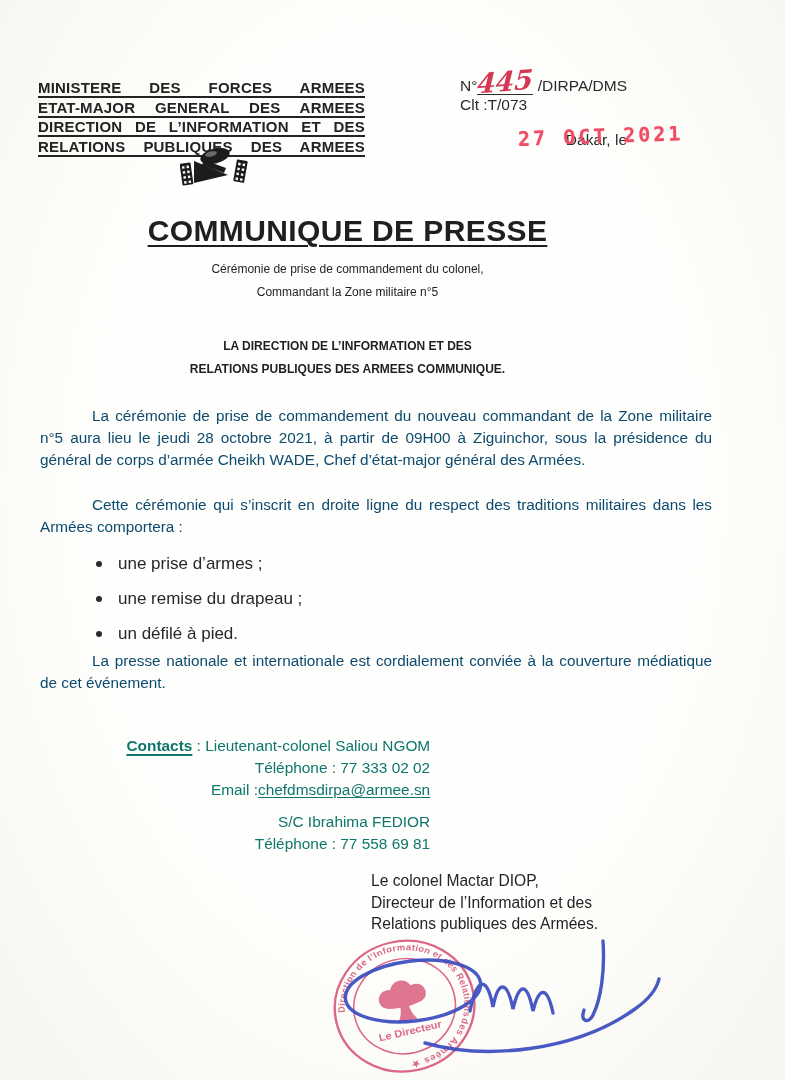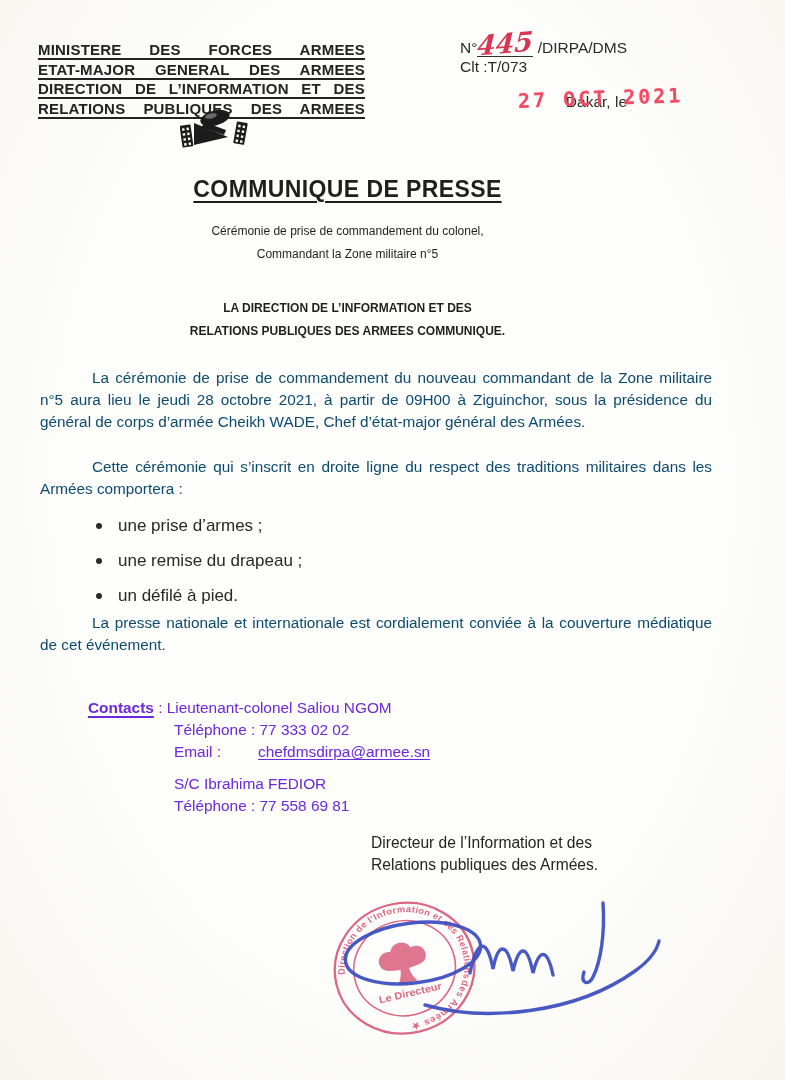--- a/index.html
+++ b/index.html
@@ -1,21 +1,21 @@
 <!DOCTYPE html>
 <html lang="fr"><head>
 <meta charset="utf-8">
 <style>
   html,body{margin:0;padding:0;width:785px;height:1080px;overflow:hidden;}
   body{
     font-family:"Liberation Sans","DejaVu Sans",sans-serif;
     background:radial-gradient(ellipse at 50% 45%, #fefefc 55%, #f6f5f0 100%);
     color:#262626;
   }
-  .page{position:relative;width:785px;height:912px;}
+  .page{position:relative;width:785px;height:912px;margin-top:38px;}
   .abs{position:absolute;}
 
   
   .hdr-left{left:38px;top:40px;width:327px;font-size:15px;font-weight:700;letter-spacing:.2px;color:#232323;}
   .hdr-left .ln{
     display:block;height:19.5px;line-height:19px;
     text-align:justify;text-align-last:justify;
     text-decoration:underline;text-decoration-thickness:1.6px;text-underline-offset:3px;
   }
 
@@ -26,38 +26,38 @@
   .hand{display:inline-block;font-family:"DejaVu Serif",serif;font-style:italic;font-weight:700;
         font-size:27px;line-height:20px;color:#d63853;transform:rotate(-5deg) skewX(-8deg);}
   .clt-line{margin-top:1px;}
   .dakar-line{margin-top:17px;text-align:right;}
   .date-stamp{left:518px;top:86px;font-family:"DejaVu Sans Mono",monospace;font-weight:700;
       font-size:20px;letter-spacing:3px;color:#ee4d64;transform:rotate(-2deg);
       text-shadow:0 0 1px rgba(238,77,100,.55);white-space:nowrap;}
 
   
   .center-box{left:25px;width:645px;text-align:center;color:#1f1f1f;}
-  .doc-title{top:176px;font-size:23px;font-weight:700;letter-spacing:.4px;
+  .doc-title{top:176px;font-size:30px;font-weight:700;letter-spacing:.4px;
       text-decoration:underline;text-decoration-thickness:2.2px;text-underline-offset:4px;}
   .doc-subtitle{top:220px;font-size:12px;font-weight:400;line-height:23px;white-space:pre-line;}
   .doc-announce{top:297px;font-size:12px;font-weight:700;line-height:23px;white-space:pre-line;}
 
   
   .para{left:40px;width:672px;font-size:15.3px;line-height:21.8px;text-align:justify;text-indent:52px;color:#0c4a6e;}
   .p1{top:367px;}
   .p2{top:456px;}
   .closing{top:612px;}
 
   
   .bullets{left:96px;top:515px;font-size:17px;color:#282828;}
   .bullet{display:flex;align-items:center;margin-bottom:14px;height:21px;}
   .dot{width:6px;height:6px;border-radius:50%;background:#2b2b2b;margin-right:16px;flex:0 0 auto;}
 
   
-  .contacts{left:88px;top:697px;font-size:15.4px;line-height:22px;color:#6d28d9;}
+  .contacts{left:88px;top:697px;font-size:15.4px;line-height:22px;color:#0f766e;text-align:right;}
   .contacts .lbl{font-weight:700;text-decoration:underline;text-decoration-thickness:1.5px;text-underline-offset:3px;}
   .contacts .indent{padding-left:86px;}
   .email-lbl{display:inline-block;width:84px;}
   .email-link{text-decoration:underline;text-underline-offset:2px;}
   .contacts .gap{height:10px;}
 
   
   .sig-block{left:371px;top:832px;font-size:15.6px;line-height:21.5px;color:#242424;}
 
   
@@ -156,20 +156,21 @@
     <div class="indent">Téléphone : 77 333 02 02</div>
     <div class="indent">
       <span class="email-lbl">Email :</span><span class="email-link">chefdmsdirpa@armee.sn</span>
     </div>
     <div class="gap"></div>
     <div class="indent">S/C Ibrahima FEDIOR</div>
     <div class="indent">Téléphone : 77 558 69 81</div>
   </div>
 
   <div class="abs sig-block">
+    <div>Le colonel Mactar DIOP,</div>
     <div>Directeur de l’Information et des</div>
     <div>Relations publiques des Armées.</div>
   </div>
 
   <div class="abs stamp-svg">
     <svg width="150" height="150" viewBox="0 0 150 150">
       <defs>
         <path id="arcPath" d="M 15 75 A 60 60 0 1 1 15 75.01" fill="none"></path>
       </defs>
       <circle cx="75" cy="75" r="70" fill="none" stroke="#d4476b" stroke-width="2.4"></circle>

